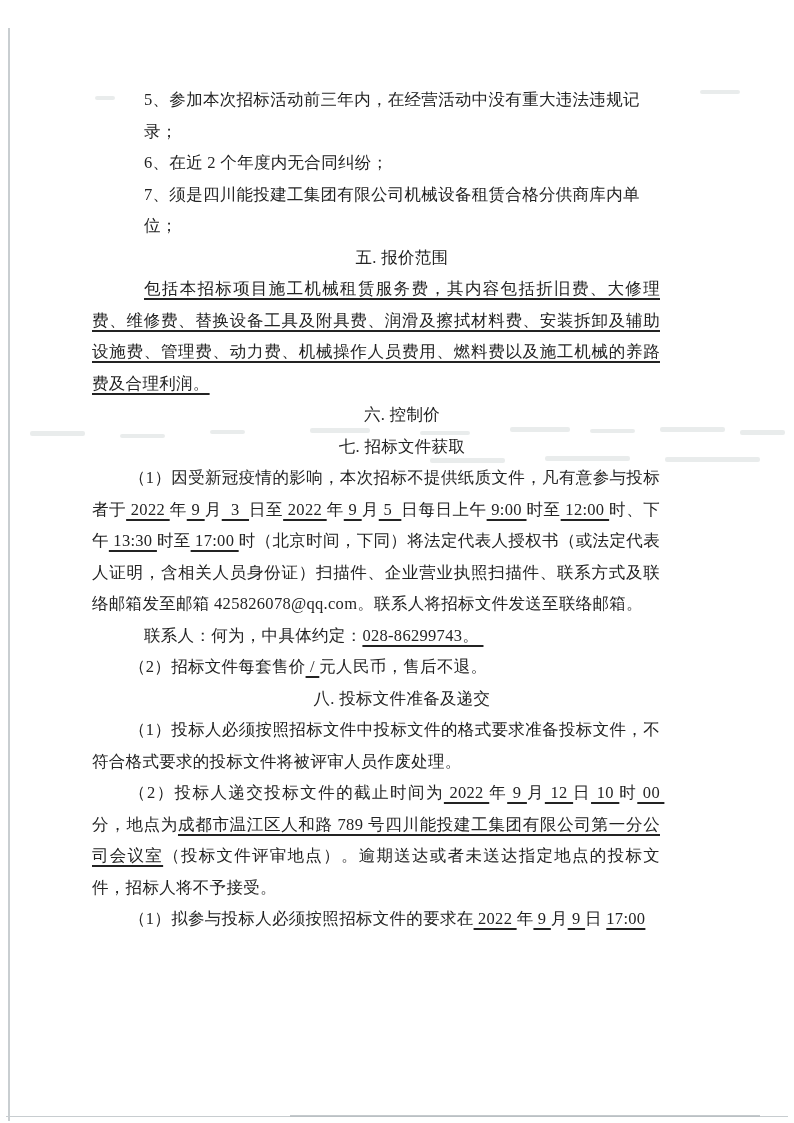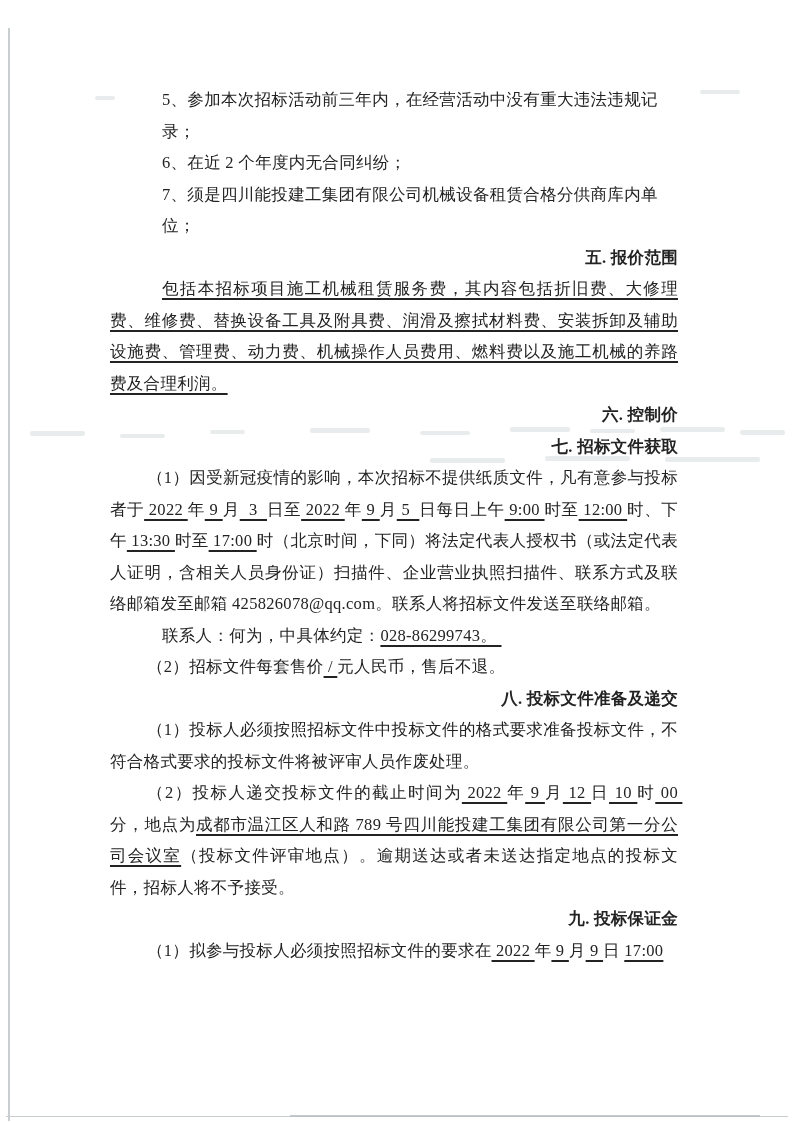--- a/index.html
+++ b/index.html
@@ -9,30 +9,30 @@
     position:relative;
     font-family:"Liberation Serif","DejaVu Serif",serif;
     overflow:hidden;
   }
   .page{
     position:absolute;inset:0;
     background:#ffffff;
   }
   .doc{
     position:absolute;
-    left:110px;top:84px;width:568px;
+    left:92px;top:84px;width:568px;
     font-size:16.5px;
     letter-spacing:0.3px;
     line-height:31.5px;
     color:#232323;
     text-align:justify;
   }
   .doc p{margin:0;padding:0;}
   p.item{padding-left:52px;text-align:left;}
-  p.heading{padding-left:52px;text-align:right;font-weight:bold;}
+  p.heading{padding-left:52px;text-align:center;font-weight:normal;}
   p.para{text-indent:52px;}
   p.para.paren{text-indent:37px;}
   .seg{white-space:pre-wrap;}
   .b{font-weight:normal;}
   .u{
     text-decoration:underline;
     text-decoration-thickness:1.5px;
     text-underline-offset:4px;
   }
   
@@ -83,17 +83,16 @@
       <p class="heading"><span class="seg">五. 报价范围</span></p>
       <p class="para"><span class="seg b u">包括本招标项目施工机械租赁服务费，其内容包括折旧费、大修理费、维修费、替换设备工具及附具费、润滑及擦拭材料费、安装拆卸及辅助设施费、管理费、动力费、机械操作人员费用、燃料费以及施工机械的养路费及合理利润。</span></p>
       <p class="heading"><span class="seg">六. 控制价</span></p>
       <p class="heading"><span class="seg">七. 招标文件获取</span></p>
       <p class="para paren"><span class="seg">（1）因受新冠疫情的影响，本次招标不提供纸质文件，凡有意参与投标者于</span><span class="seg b u"> 2022 </span><span class="seg">年</span><span class="seg b u"> 9 </span><span class="seg">月</span><span class="seg b u">  3  </span><span class="seg">日至</span><span class="seg b u"> 2022 </span><span class="seg">年</span><span class="seg b u"> 9 </span><span class="seg">月</span><span class="seg b u"> 5  </span><span class="seg">日每日上午</span><span class="seg b u"> 9:00 </span><span class="seg">时至</span><span class="seg b u"> 12:00 </span><span class="seg">时、下午</span><span class="seg b u"> 13:30 </span><span class="seg">时至</span><span class="seg b u"> 17:00 </span><span class="seg">时（北京时间，下同）将</span><span class="seg b">法定代表人授权书（或法定代表人证明，含相关人员身份证）扫描件、企业营业执照扫描件、联系方式及联络邮箱</span><span class="seg">发至邮箱 425826078@qq.com。联系人将招标文件发送至联络邮箱。</span></p>
       <p class="para"><span class="seg">联系人：何为，中具体约定：</span><span class="seg b u">028-86299743。 </span></p>
       <p class="para paren"><span class="seg">（2）招标文件每套售价</span><span class="seg b u"> / </span><span class="seg">元人民币，售后不退。</span></p>
       <p class="heading"><span class="seg">八. 投标文件准备及递交</span></p>
       <p class="para paren"><span class="seg">（1）投标人必须按照招标文件中投标文件的格式要求准备投标文件，不符合格式要求的投标文件将被评审人员作废处理。</span></p>
       <p class="para paren"><span class="seg">（2）投标人递交投标文件的截止时间为</span><span class="seg b u"> 2022 </span><span class="seg">年</span><span class="seg b u"> 9 </span><span class="seg">月</span><span class="seg b u"> 12 </span><span class="seg">日</span><span class="seg b u"> 10 </span><span class="seg">时</span><span class="seg b u"> 00 </span><span class="seg">分，地点为</span><span class="seg b u">成都市温江区人和路 789 号四川能投建工集团有限公司第一分公司会议室</span><span class="seg">（投标文件评审地点）。逾期送达或者未送达指定地点的投标文件，招标人将不予接受。</span></p>
-      <p class="heading"><span class="seg">九. 投标保证金</span></p>
       <p class="para paren"><span class="seg">（1）拟参与投标人必须按照招标文件的要求在</span><span class="seg b u"> 2022 </span><span class="seg">年</span><span class="seg b u"> 9 </span><span class="seg">月</span><span class="seg b u"> 9 </span><span class="seg">日 </span><span class="seg b u">17:00</span></p>
     </div>
 
 </div>
 
 </body></html>

